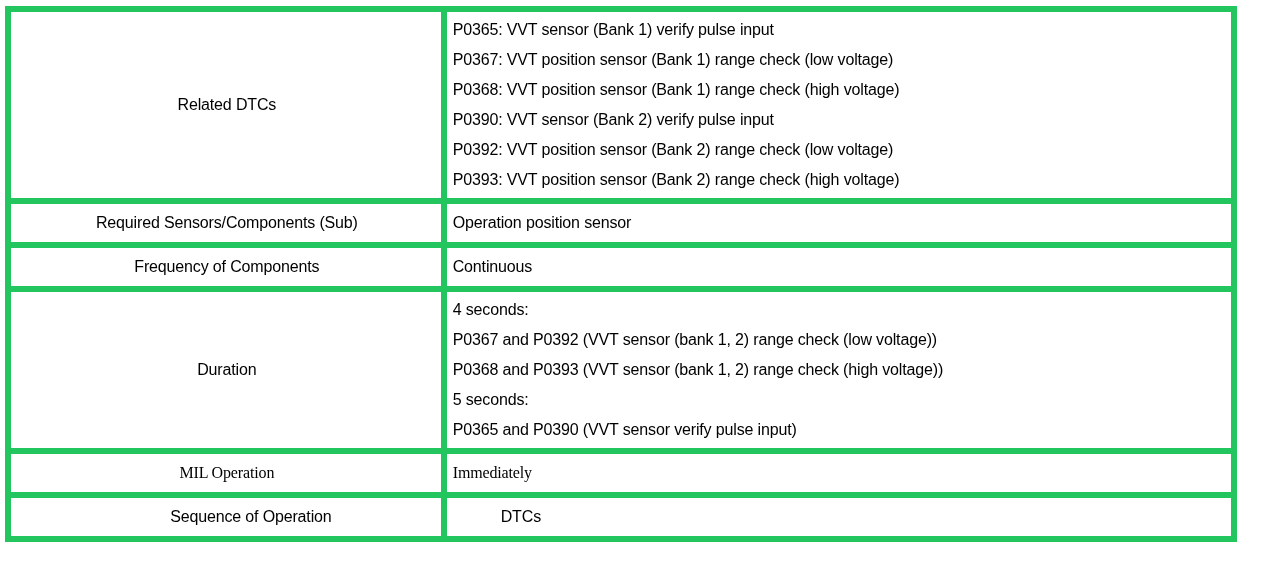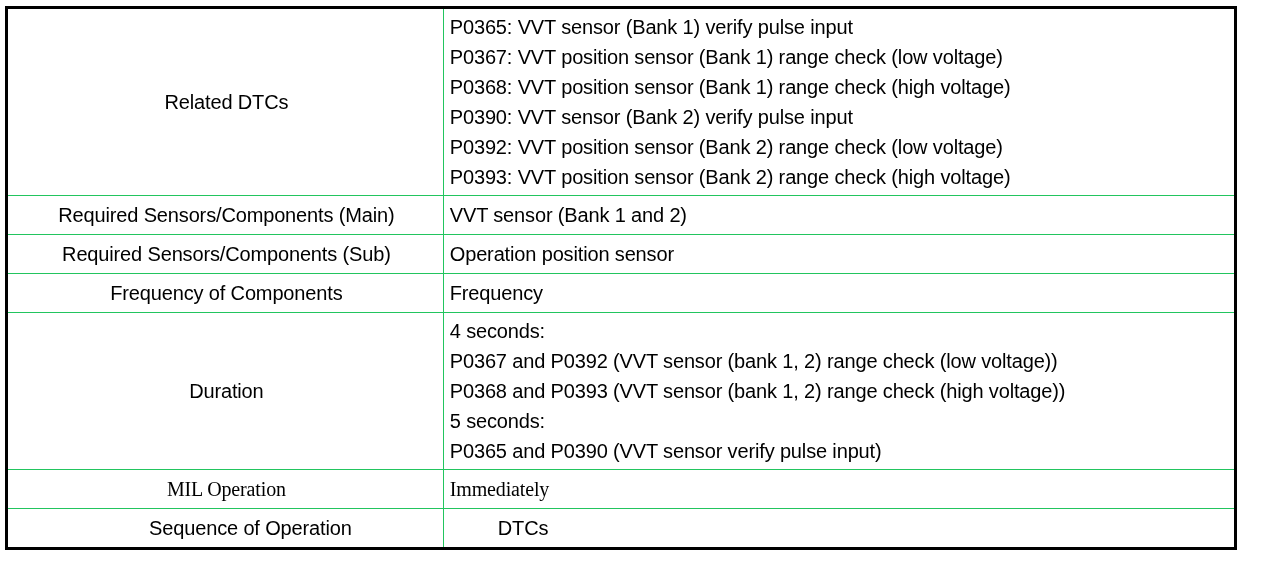--- a/index.html
+++ b/index.html
@@ -29,24 +29,24 @@
     left: 5px;
     top: 6px;
     width: 1232px;
     border-collapse: collapse;
     border: 3px solid #000000;
     background: #ffffff;
     table-layout: fixed;
   }
 
   .spec-table td {
-    border: 1px solid #22c55e;
+    border: 6px solid #22c55e;
     padding: 0;
     vertical-align: middle;
-    font-size: 20px;
+    font-size: 16px;
     line-height: 30px;
     color: #000000;
     letter-spacing: -0.15px;
   }
 
   .col-label  { width: 435px; }
   .col-value  { width: 789px; }
 
   .cell-inner {
     padding: 3px 4px 3px 6px;
@@ -86,44 +86,36 @@
         <td class="cell-value">
           <div class="cell-inner">P0365: VVT sensor (Bank 1) verify pulse input
 P0367: VVT position sensor (Bank 1) range check (low voltage)
 P0368: VVT position sensor (Bank 1) range check (high voltage)
 P0390: VVT sensor (Bank 2) verify pulse input
 P0392: VVT position sensor (Bank 2) range check (low voltage)
 P0393: VVT position sensor (Bank 2) range check (high voltage)</div>
         </td>
       </tr>
 
-      <tr class="row-main">
-        <td class="cell-label">
-          <div class="cell-inner">Required Sensors/Components (Main)</div>
-        </td>
-        <td class="cell-value">
-          <div class="cell-inner">VVT sensor (Bank 1 and 2)</div>
-        </td>
-      </tr>
 
       <tr class="row-sub">
         <td class="cell-label">
           <div class="cell-inner">Required Sensors/Components (Sub)</div>
         </td>
         <td class="cell-value">
           <div class="cell-inner">Operation position sensor</div>
         </td>
       </tr>
 
       <tr class="row-freq">
         <td class="cell-label">
           <div class="cell-inner">Frequency of Components</div>
         </td>
         <td class="cell-value">
-          <div class="cell-inner">Frequency</div>
+          <div class="cell-inner">Continuous</div>
         </td>
       </tr>
 
       <tr class="row-dur">
         <td class="cell-label">
           <div class="cell-inner">Duration</div>
         </td>
         <td class="cell-value">
           <div class="cell-inner">4 seconds:
 P0367 and P0392 (VVT sensor (bank 1, 2) range check (low voltage))

